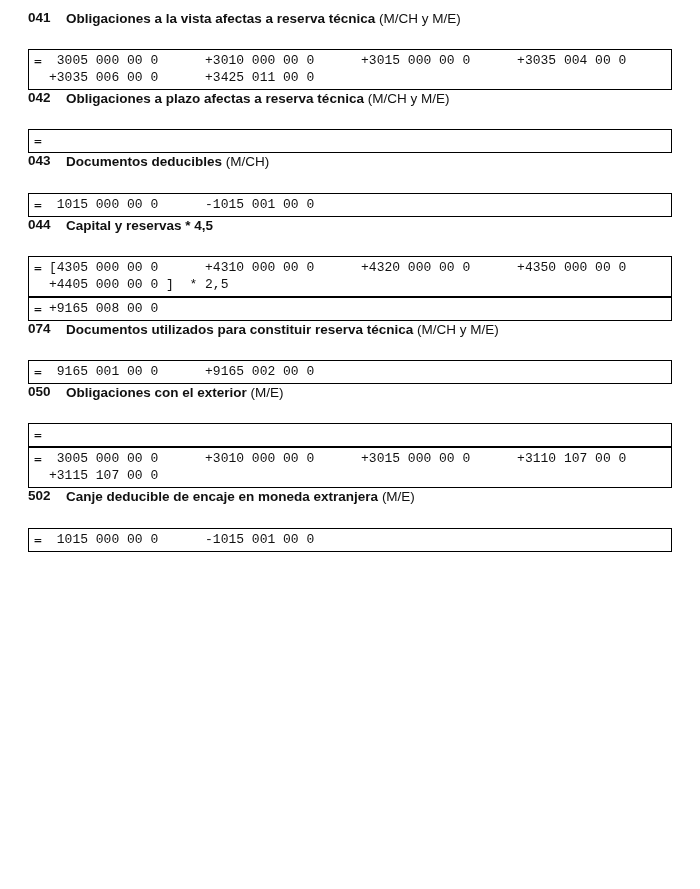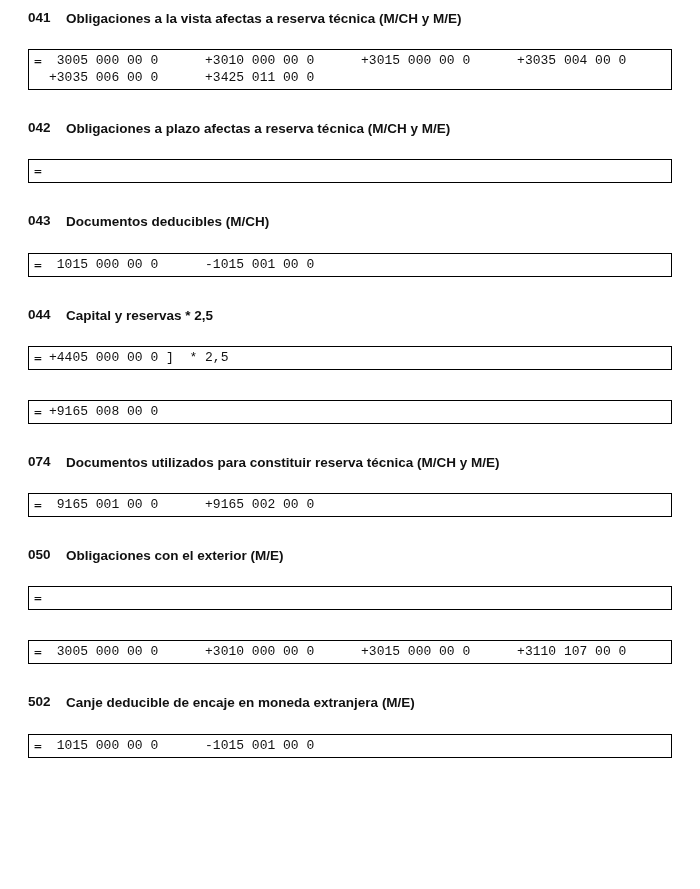--- a/index.html
+++ b/index.html
@@ -7,21 +7,20 @@
   body {
     width: 700px;
     min-height: 889px;
     font-family: "Liberation Sans", sans-serif;
     color: #111111;
   }
   .page {
     padding: 10px 28px 6px 28px;
   }
   .item {
-    margin-bottom: 30px;
   }
   .item:last-child {
     margin-bottom: 8px;
   }
   .heading {
     display: flex;
     align-items: flex-start;
     margin-bottom: 21px;
   }
   .num {
@@ -31,21 +30,21 @@
     line-height: 1.25;
   }
   .title {
     flex: 1;
     font-weight: bold;
     font-size: 13.5px;
     line-height: 1.35;
     text-align: justify;
   }
   .qual {
-    font-weight: bold;
+    font-weight: normal;
   }
   .formula-box {
     border: 1px solid #000000;
     display: flex;
     align-items: flex-start;
     padding: 2px 4px 3px 5px;
     background: #ffffff;
   }
   .eq {
     font-family: "DejaVu Sans Mono", monospace;
@@ -97,25 +96,25 @@
     </div>
     <div class="formula-box">
         <span class="eq">=</span>
         <div class="formula"><span> 1015 000 00 0      -1015 001 00 0</span><span></span></div>
       </div>
   </section>
 
   <section class="item">
     <div class="heading">
       <span class="num">044</span>
-      <div class="title"><span>Capital y reservas * 2,5</span><span class="qual"></span></div>
+      <div class="title"><span>Capital y reservas * 4,5</span><span class="qual"></span></div>
     </div>
     <div class="formula-box">
         <span class="eq">=</span>
-        <div class="formula"><span>+4405 000 00 0 ]  * 2,5</span></div>
+        <div class="formula"><span>[4305 000 00 0      +4310 000 00 0      +4320 000 00 0      +4350 000 00 0</span><span>+4405 000 00 0 ]  * 2,5</span></div>
       </div>
   </section>
 
   <section class="item">
     <div class="formula-box">
         <span class="eq">=</span>
         <div class="formula"><span>+9165 008 00 0</span></div>
       </div>
   </section>
 
@@ -136,21 +135,21 @@
       <div class="title"><span>Obligaciones con el exterior</span><span class="qual"> (M/E)</span></div>
     </div>
     <div class="formula-box">
         <span class="eq">=</span>
       </div>
   </section>
 
   <section class="item">
     <div class="formula-box">
         <span class="eq">=</span>
-        <div class="formula"><span> 3005 000 00 0      +3010 000 00 0      +3015 000 00 0      +3110 107 00 0</span></div>
+        <div class="formula"><span> 3005 000 00 0      +3010 000 00 0      +3015 000 00 0      +3110 107 00 0</span><span>+3115 107 00 0</span></div>
       </div>
   </section>
 
   <section class="item">
     <div class="heading">
       <span class="num">502</span>
       <div class="title"><span>Canje deducible de encaje en moneda extranjera</span><span class="qual"> (M/E)</span></div>
     </div>
     <div class="formula-box">
         <span class="eq">=</span>

